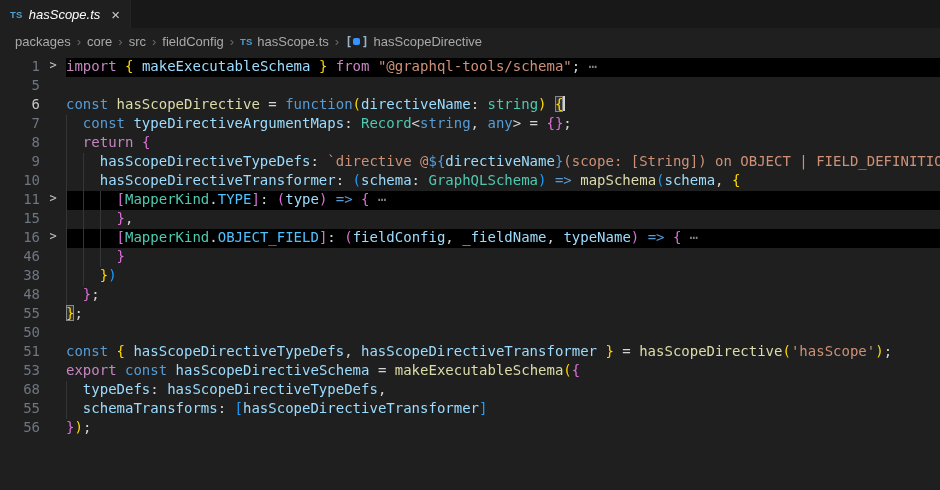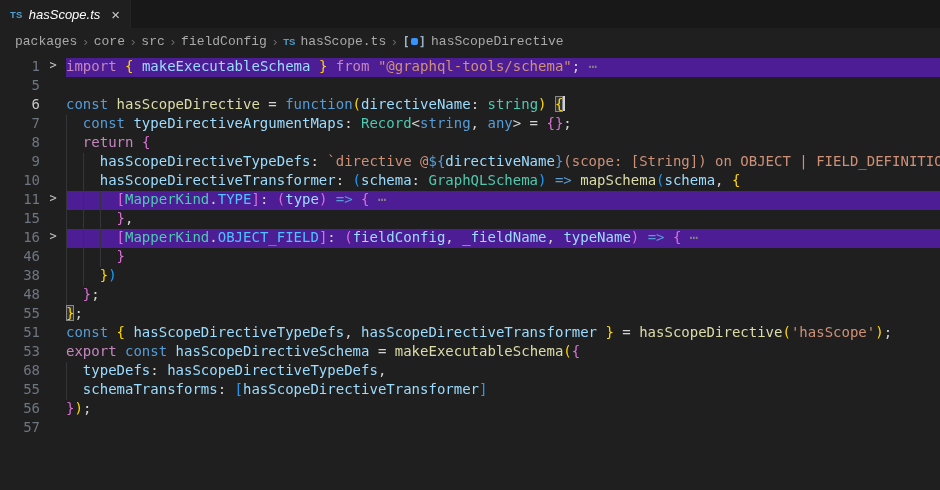--- a/index.html
+++ b/index.html
@@ -9,34 +9,34 @@
   .tabbar{height:28px;background:#181818;display:flex;align-items:stretch;}
   .tab{background:#1f1f1f;display:flex;align-items:center;gap:6px;padding:0 10px;
        font:13px "Liberation Sans",sans-serif;color:#ffffff;border-right:1px solid #252525;cursor:pointer;}
   .tab-icon{color:#4f9fcf;font:700 9.5px "Liberation Sans",sans-serif;letter-spacing:.3px;}
   .tab-title{font-style:italic;}
   .tab-close{color:#cccccc;font-size:15px;line-height:1;margin-left:5px;}
 
   
   .crumbs{height:27px;display:flex;align-items:center;padding-left:15px;gap:5px;
           font:13px "Liberation Sans",sans-serif;color:#a9a9a9;background:#1f1f1f;}
-  .crumb{cursor:pointer;white-space:nowrap;font-family:Liberation Mono, monospace;}
+  .crumb{cursor:pointer;white-space:nowrap;}
   .crumb-sep{color:#6a6a6a;font-size:13px;margin:0 1px;}
   .bc-ts{color:#4f9fcf;font:700 9.5px "Liberation Sans",sans-serif;}
   .sym{display:inline-flex;align-items:center;color:#9ab3c9;font:600 12px "DejaVu Sans Mono",monospace;}
   .sym .blk{display:inline-block;width:7px;height:7px;background:#3794ff;border-radius:2px;margin:0 1px;}
 
   
   .editor{padding-top:3px;}
   .row{display:flex;height:19px;line-height:19px;font:14px "DejaVu Sans Mono","Liberation Mono",monospace;}
   .ln{width:40px;text-align:right;color:#6e7681;flex:none;user-select:none;}
   .ln.act{color:#c6c6c6;}
   .chev{width:26px;text-align:center;color:#c0c0c0;flex:none;font-size:12px;}
   .code{flex:1;white-space:pre;position:relative;}
-  .code.hl{background:#4c1d95;}
+  .code.hl{background:#000000;}
   .guides{position:absolute;left:0;top:0;height:100%;
           background:repeating-linear-gradient(to right,#333539 0,#333539 1px,transparent 1px,transparent 2ch);}
   .tok{position:relative;}
   .match{outline:1px solid #888888;outline-offset:-1px;background:rgba(90,93,94,.35);}
   .cursor{display:inline-block;width:2px;height:15px;background:#d0d0d0;vertical-align:-2px;}
 </style>
 </head>
 <body>
 
 <div id="app">
@@ -131,20 +131,25 @@
           <div class="ln">48</div>
           <div class="chev"></div>
           <div class="code"><span class="guides" style="width: 2ch;"></span><span class="tok" style="color: rgb(212, 212, 212);">  </span><span class="tok" style="color: rgb(218, 112, 214);">}</span><span class="tok" style="color: rgb(212, 212, 212);">;</span></div>
         </div>
         <div class="row">
           <div class="ln">55</div>
           <div class="chev"></div>
           <div class="code"><span class="tok match" style="color: rgb(255, 215, 0);">}</span><span class="tok" style="color: rgb(212, 212, 212);">;</span></div>
         </div>
         <div class="row">
+          <div class="ln">50</div>
+          <div class="chev"></div>
+          <div class="code"></div>
+        </div>
+        <div class="row">
           <div class="ln">51</div>
           <div class="chev"></div>
           <div class="code"><span class="tok" style="color: rgb(86, 156, 214);">const </span><span class="tok" style="color: rgb(255, 215, 0);">{ </span><span class="tok" style="color: rgb(156, 220, 254);">hasScopeDirectiveTypeDefs</span><span class="tok" style="color: rgb(212, 212, 212);">, </span><span class="tok" style="color: rgb(156, 220, 254);">hasScopeDirectiveTransformer</span><span class="tok" style="color: rgb(255, 215, 0);"> }</span><span class="tok" style="color: rgb(212, 212, 212);"> = </span><span class="tok" style="color: rgb(220, 220, 170);">hasScopeDirective</span><span class="tok" style="color: rgb(255, 215, 0);">(</span><span class="tok" style="color: rgb(206, 145, 120);">'hasScope'</span><span class="tok" style="color: rgb(255, 215, 0);">)</span><span class="tok" style="color: rgb(212, 212, 212);">;</span></div>
         </div>
         <div class="row">
           <div class="ln">53</div>
           <div class="chev"></div>
           <div class="code"><span class="tok" style="color: rgb(197, 134, 192);">export </span><span class="tok" style="color: rgb(86, 156, 214);">const </span><span class="tok" style="color: rgb(156, 220, 254);">hasScopeDirectiveSchema</span><span class="tok" style="color: rgb(212, 212, 212);"> = </span><span class="tok" style="color: rgb(220, 220, 170);">makeExecutableSchema</span><span class="tok" style="color: rgb(255, 215, 0);">(</span><span class="tok" style="color: rgb(218, 112, 214);">{</span></div>
         </div>
         <div class="row">
@@ -155,21 +160,16 @@
         <div class="row">
           <div class="ln">55</div>
           <div class="chev"></div>
           <div class="code"><span class="guides" style="width: 2ch;"></span><span class="tok" style="color: rgb(212, 212, 212);">  </span><span class="tok" style="color: rgb(156, 220, 254);">schemaTransforms</span><span class="tok" style="color: rgb(212, 212, 212);">: </span><span class="tok" style="color: rgb(23, 159, 255);">[</span><span class="tok" style="color: rgb(156, 220, 254);">hasScopeDirectiveTransformer</span><span class="tok" style="color: rgb(23, 159, 255);">]</span></div>
         </div>
         <div class="row">
           <div class="ln">56</div>
           <div class="chev"></div>
           <div class="code"><span class="tok" style="color: rgb(218, 112, 214);">}</span><span class="tok" style="color: rgb(255, 215, 0);">)</span><span class="tok" style="color: rgb(212, 212, 212);">;</span></div>
         </div>
-        <div class="row">
-          <div class="ln">57</div>
-          <div class="chev"></div>
-          <div class="code"></div>
-        </div>
       </div>
   </div>
 
 </div>
 
 </body></html>

